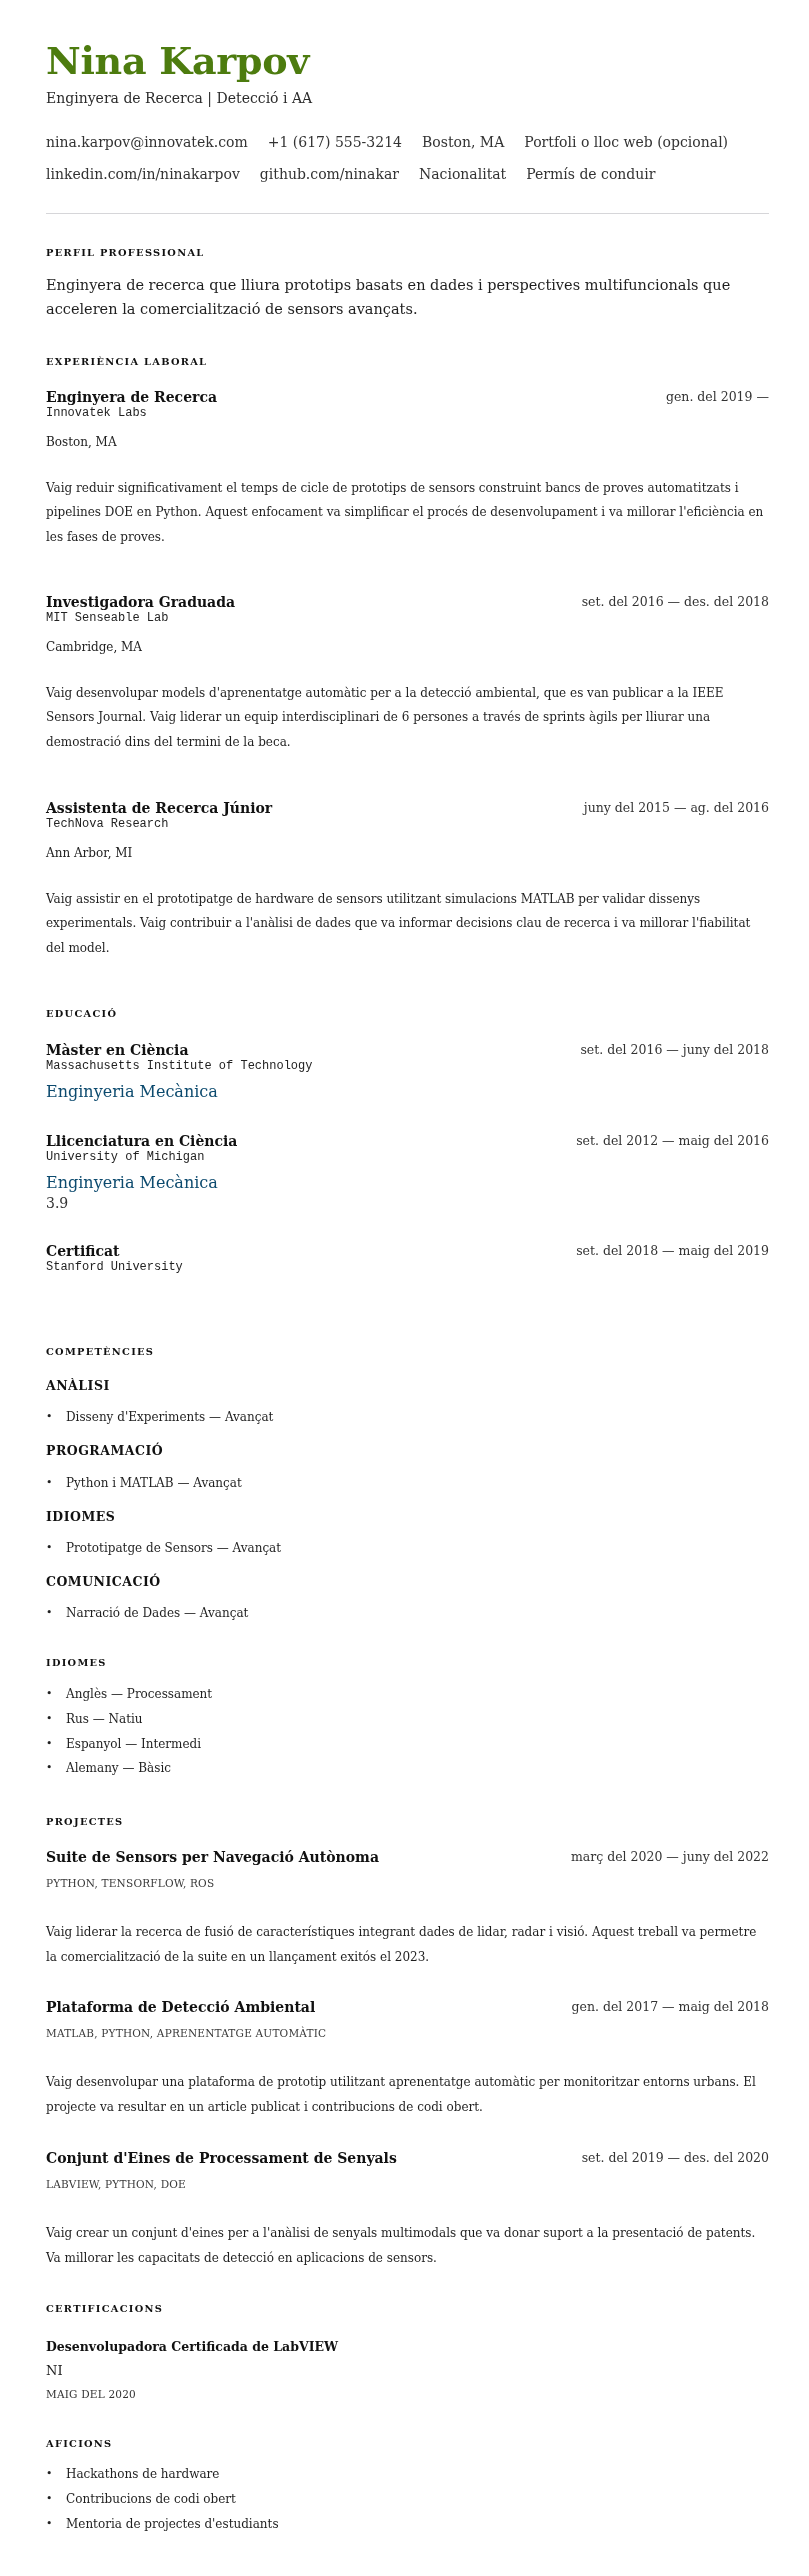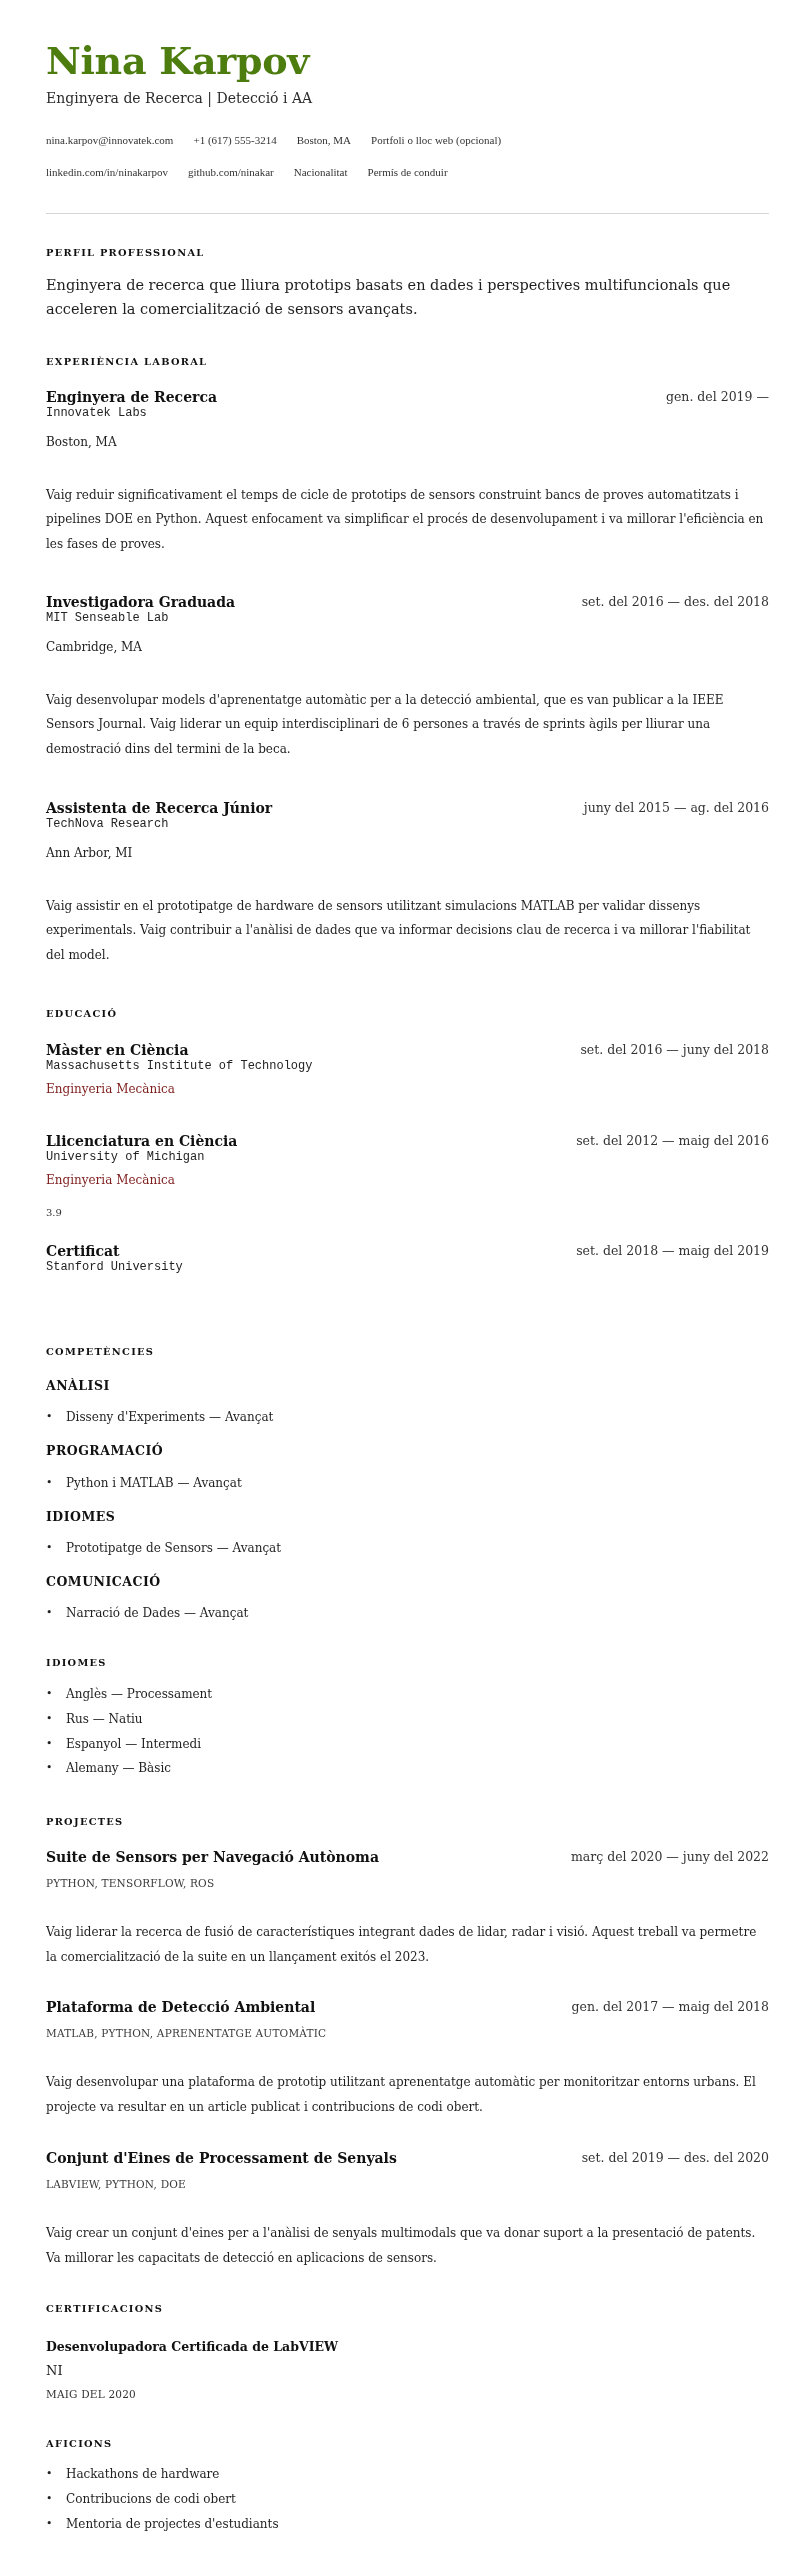--- a/index.html
+++ b/index.html
@@ -8,36 +8,36 @@
     width: 810px;
     height: 2576px;
     font-family: "DejaVu Serif", serif;
     color: #1a1a1a;
     position: relative;
     overflow: hidden;
   }
   .page { position: absolute; left: 46px; top: 0; width: 723px; }
   .name { position: absolute; top: 38px; font-size: 38px; font-weight: bold; color: #4d7c0f; letter-spacing: -0.3px; line-height: 1.2; white-space: nowrap; }
   .tagline { position: absolute; top: 90px; font-size: 14px; color: #2b2b2b; white-space: nowrap; }
-  .contact-row { position: absolute; display: flex; gap: 20px; font-size: 11px; color: #333; white-space: nowrap; font-family: Liberation Serif, serif; }
+  .contact-row { position: absolute; display: flex; gap: 20px; font-size: 14px; color: #333; white-space: nowrap; }
   .contact-row.r1 { top: 134px; }
   .contact-row.r2 { top: 166px; }
   .hr { position: absolute; top: 213px; left: 0; width: 723px; height: 1.3px; background: #d6d6d9; }
 
   .sec-title { position: absolute; font-size: 9.8px; font-weight: bold; letter-spacing: 1.3px; color: #111; white-space: nowrap; }
   .summary { position: absolute; top: 273px; font-size: 14.5px; line-height: 24px; color: #1f1f1f; width: 723px; }
 
   .entry { position: absolute; left: 0; width: 723px; }
   .entry .title { font-size: 14px; font-weight: bold; color: #111; white-space: nowrap; }
   .entry .date { position: absolute; right: 0; top: 0; font-size: 12.5px; color: #333; white-space: nowrap; }
   .entry .sub { font-size: 12px; color: #222; line-height: 17.5px; white-space: nowrap; font-family: Liberation Mono, monospace; }
   .entry .loc { font-size: 12px; color: #222; margin-top: 12px; white-space: nowrap; }
-  .entry .desc { font-size: 12px; line-height: 24.6px; color: #1f1f1f; margin-top: 34px; width: 723px; }
-  .edu .line2 { font-size: 12px; color: #7f1d1d; margin-top: 6.7px; white-space: nowrap; }
-  .edu .gpa { font-size: 10px; color: #333; margin-top: 20px; }
+  .entry .desc { font-size: 12px; line-height: 24.6px; color: #1f1f1f; margin-top: 27px; width: 723px; }
+  .edu .line2 { font-size: 16px; color: #0c4a6e; margin-top: 6.7px; white-space: nowrap; }
+  .edu .gpa { font-size: 14px; color: #333; margin-top: 3px; }
 
   .skill-cat { position: absolute; font-size: 12.5px; font-weight: bold; letter-spacing: 0.5px; color: #111; white-space: nowrap; }
   .bullet { position: absolute; font-size: 12px; color: #1f1f1f; white-space: nowrap; padding-left: 20px; }
   .bullet::before { content: "•"; position: absolute; left: 0; top: 0; font-size: 10.8px; }
 
   .tech { font-size: 10.5px; color: #3a3a3a; margin-top: 12px; letter-spacing: 0.2px; white-space: nowrap; }
   .proj .desc { margin-top: 31px; }
 
   .cert-title { position: absolute; font-size: 12.5px; font-weight: bold; color: #111; white-space: nowrap; }
   .cert-issuer { position: absolute; font-size: 13px; color: #222; white-space: nowrap; }

